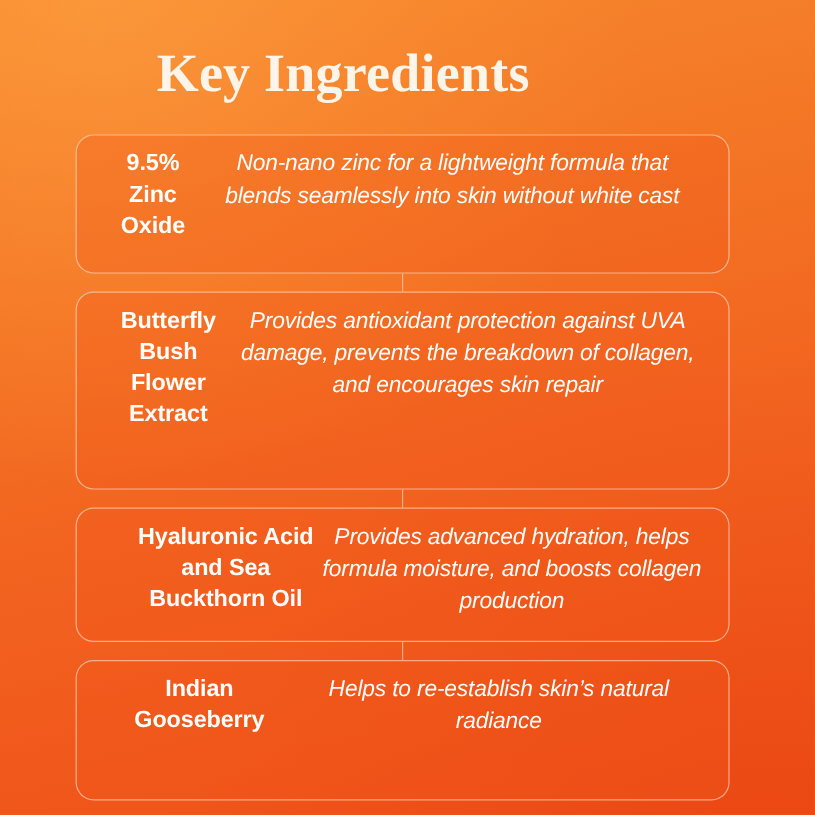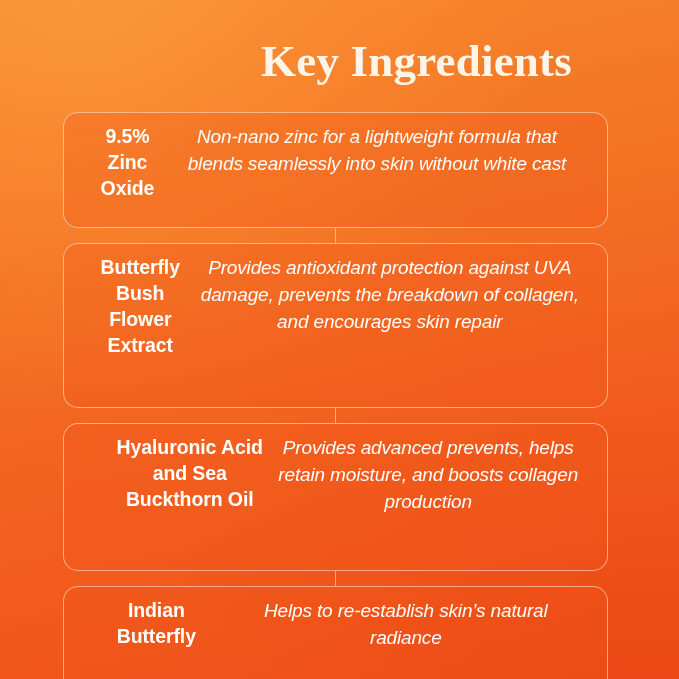--- a/index.html
+++ b/index.html
@@ -58,21 +58,21 @@
                 rgba(232,74,20,0.0) 74%);
     pointer-events: none;
   }
 
   
   #page-title {
     position: absolute;
     top: 33px;
     left: 0;
     width: 572px;
-    text-align: right;
+    text-align: center;
     font-family: "Liberation Serif", "DejaVu Serif", serif;
     font-weight: 700;
     font-size: 45px;
     line-height: 56px;
     letter-spacing: 0.2px;
     color: #fdf4ea;
     z-index: 3;
     white-space: nowrap;
   }
 
@@ -95,21 +95,21 @@
     text-align: center;
     padding: 10px 22px 12px 22px;
     display: flex;
     flex-direction: row;
     justify-content: center;
   }
 
   
   .card.c1 { height: 116px; }
   .card.c2 { height: 165px; }
-  .card.c3 { height: 148px; padding-left: 44px; }
+  .card.c3 { height: 112px; padding-left: 44px; }
   .card.c4 { height: 117px; }
 
   
   .connector {
     width: 545px;
     height: 15px;
     position: relative;
   }
   .connector::after {
     content: "";
@@ -161,24 +161,24 @@
 
     <div class="card c2">
       <div class="card-heading">Butterfly Bush Flower Extract</div>
       <div class="card-body">Provides antioxidant protection against UVA damage, prevents the breakdown of collagen, and encourages skin repair</div>
     </div>
 
     <div class="connector"></div>
 
     <div class="card c3">
       <div class="card-heading">Hyaluronic Acid and Sea Buckthorn Oil</div>
-      <div class="card-body">Provides advanced prevents, helps retain moisture, and boosts collagen production</div>
+      <div class="card-body">Provides advanced hydration, helps formula moisture, and boosts collagen production</div>
     </div>
 
     <div class="connector"></div>
 
     <div class="card c4">
-      <div class="card-heading">Indian Butterfly</div>
+      <div class="card-heading">Indian Gooseberry</div>
       <div class="card-body">Helps to re-establish skin’s natural radiance</div>
     </div>
 
   </div>
 </div>
 
 </body></html>

